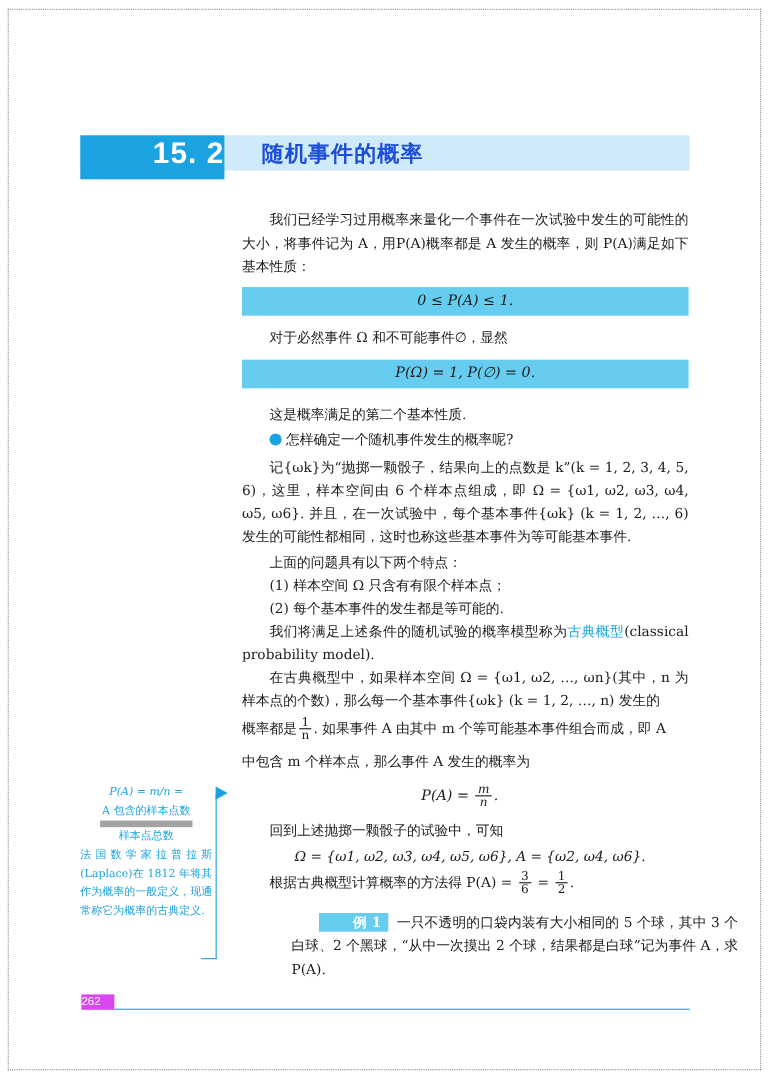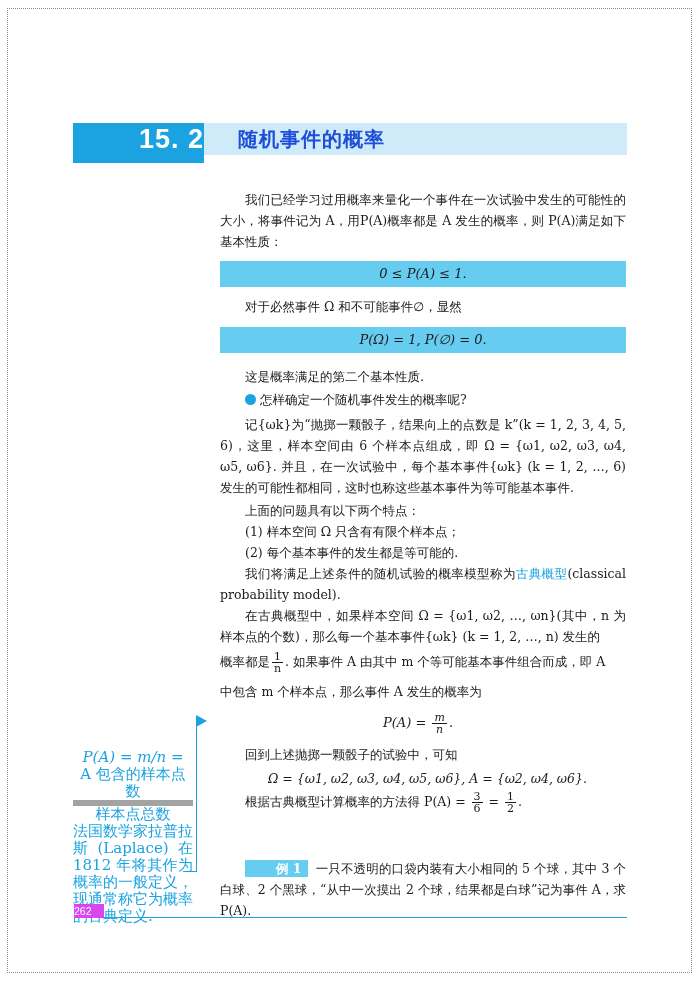--- a/index.html
+++ b/index.html
@@ -24,22 +24,22 @@
   .dot { display:inline-block; width:11px; height:11px; border-radius:50%; background:#1aa3e0;
          vertical-align:-1px; margin-right:4px; }
   .term { color:#1aa3e0; }
   .frac { display:inline-block; vertical-align:middle; text-align:center; font-size:11px;
           line-height:11px; margin:0 2px; }
   .frac .num { display:block; border-bottom:1px solid #1a1a1a; padding:0 2px; }
   .frac .den { display:block; padding:0 2px; }
   .formula { position:absolute; font-style:italic; font-size:13px; }
   .ex-tag { display:inline-block; background:#66ccf0; color:#fff; font-weight:bold;
             padding:0 6px; line-height:17px; margin-right:8px; }
-  .side { position:absolute; left:73px; top:749px; width:120px; color:#1aa3e0;
-          font-size:15px; line-height:17px; }
+  .side { position:absolute; left:73px; top:712px; width:120px; color:#1aa3e0;
+          font-size:10px; line-height:17px; }
   .side-formula { text-align:center; font-style:italic; }
   .side-frac { text-align:center; }
   .side-frac .n { border-bottom:6px solid #a3a3a3; display:inline-block; padding:0 2px; }
   .side-text { text-align:justify; }
   .side-rule { position:absolute; left:196px; top:722px; width:1px; height:150px; background:#1aa3e0; }
   .side-flag { position:absolute; left:196px; top:715px; width:0; height:0;
                border-left:11px solid #1aa3e0; border-top:6px solid transparent; border-bottom:6px solid transparent; }
   .side-foot { position:absolute; left:183px; top:871px; width:14px; height:1px; background:#1aa3e0; }
   .page-num { position:absolute; left:74px; top:904px; width:30px; height:14px; background:#d946ef;
               color:#fff; font-family:Liberation Sans, sans-serif; font-size:10.5px; line-height:14px;
@@ -91,21 +91,21 @@
   <span>P(A) = </span><span class="frac"><span class="num">m</span><span class="den">n</span></span><span>.</span>
 </div>
 
 <div class="line" style="left:245px; top:744px;">回到上述抛掷一颗骰子的试验中，可知</div>
 <div class="line" style="left:268px; top:768px; font-style:italic;">Ω = {ω1, ω2, ω3, ω4, ω5, ω6}, A = {ω2, ω4, ω6}.</div>
 
 <div class="line" style="left:245px; top:791px;">
   <span>根据古典概型计算概率的方法得 P(A) = </span><span class="frac"><span class="num">3</span><span class="den">6</span></span><span> = </span><span class="frac"><span class="num">1</span><span class="den">2</span></span><span>.</span>
 </div>
 
-<p class="para" style="top:858px; text-indent:25px;">
+<p class="para" style="top:828px; text-indent:25px;margin-left:45px;">
   <span class="ex-tag">例 1</span><span>一只不透明的口袋内装有大小相同的 5 个球，其中 3 个白球、2 个黑球，“从中一次摸出 2 个球，结果都是白球”记为事件 A，求 P(A).</span>
 </p>
 
 <div class="side">
   <div class="side-formula">P(A) = m/n =</div>
   <div class="side-frac">
     <span class="n">A 包含的样本点数</span><br>
     <span>样本点总数</span>
   </div>
   <div class="side-text">法国数学家拉普拉斯(Laplace)在 1812 年将其作为概率的一般定义，现通常称它为概率的古典定义.</div>

